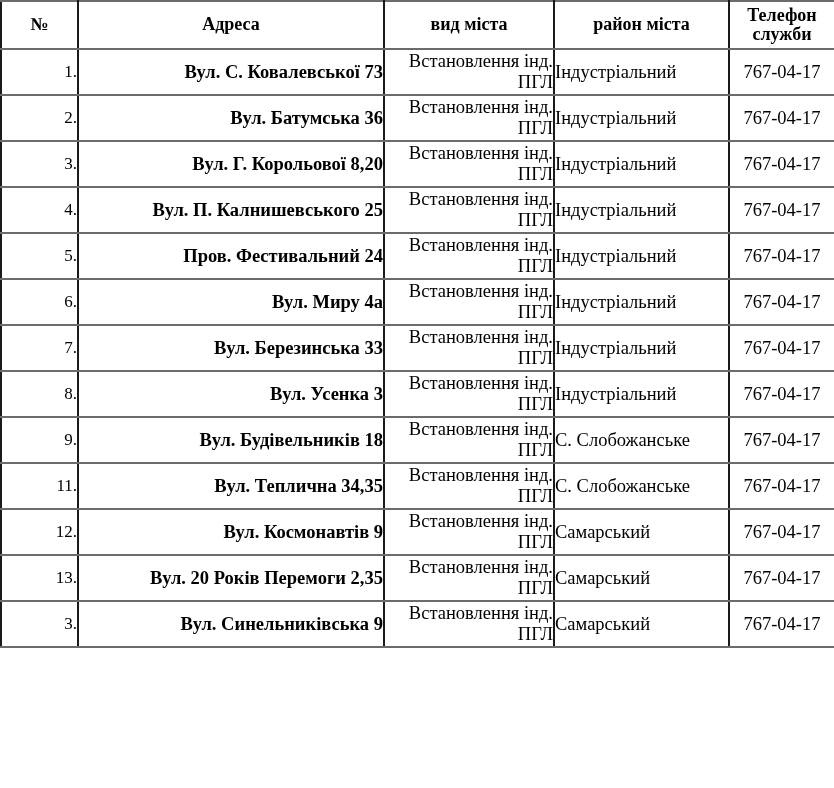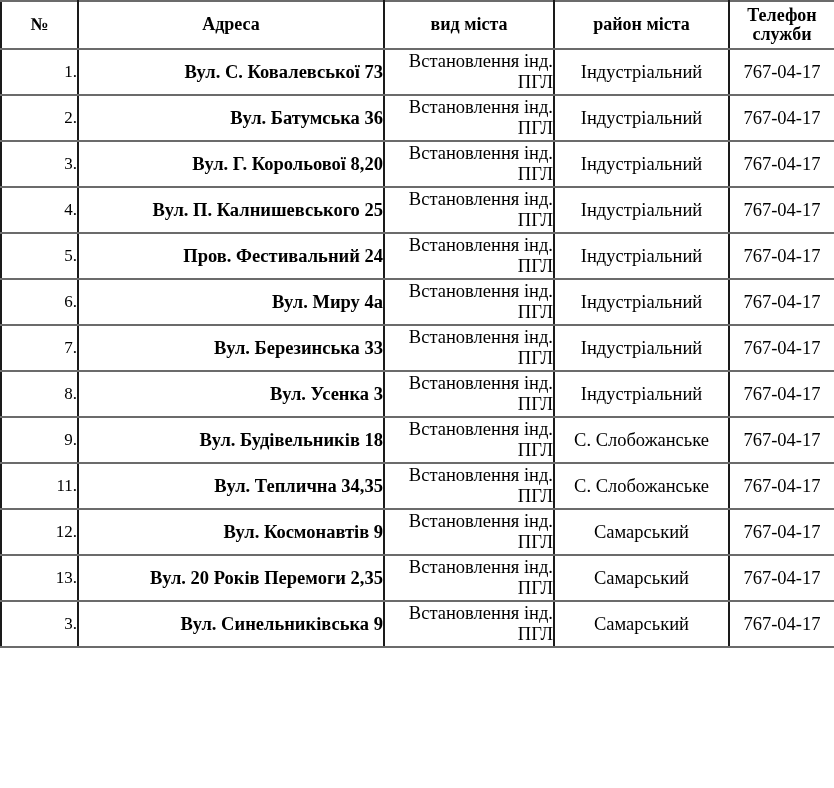--- a/index.html
+++ b/index.html
@@ -72,21 +72,21 @@
     vertical-align: top;
     font-weight: bold;
   }
   td.work {
     text-align: right;
     padding: 6px 3px 0 3px;
     vertical-align: top;
     line-height: 1.16;
   }
   td.dist {
-    text-align: center;
+    text-align: left;
     padding: 10px 0 0 10px;
     vertical-align: top;
   }
   td.phone {
     text-align: center;
     padding: 10px 2px 0 2px;
     vertical-align: top;
     margin-left: 11px;
   }
 

